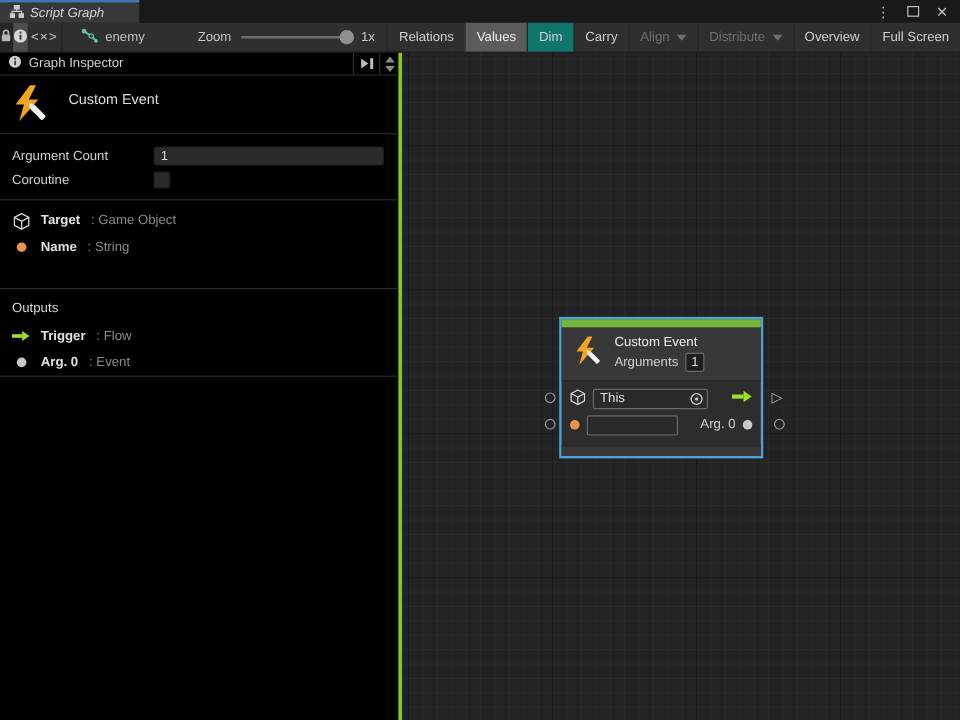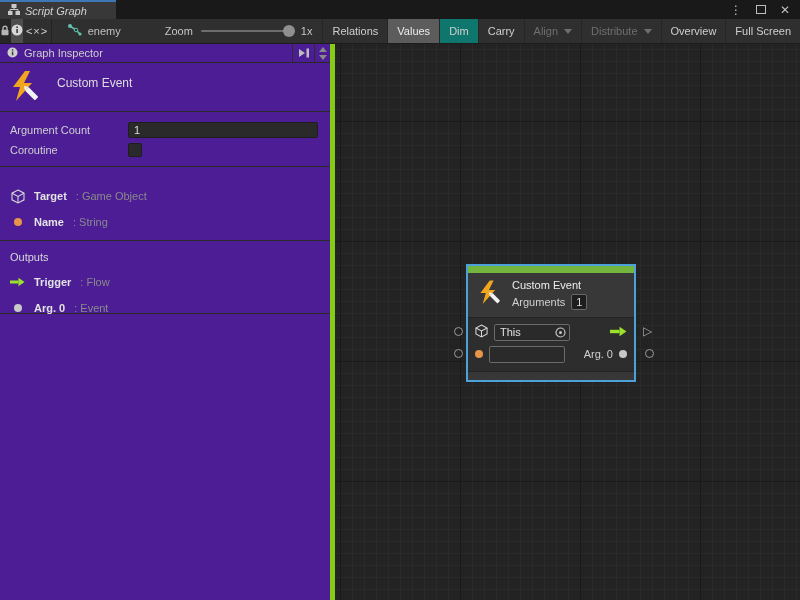--- a/index.html
+++ b/index.html
@@ -49,21 +49,21 @@
   }
   .tb-btn.active { background: #5c5c5c; color: #ececec; }
   .tb-btn.semi { background: #0f766e; }
   .tb-btn.disabled { color: #6f6f6f; }
   .dd-arrow { width: 0; height: 0; border-left: 4px solid transparent; border-right: 4px solid transparent; border-top: 5px solid #6f6f6f; margin-left: 2px; }
 
   
   .main { display: flex; height: 556px; }
 
   
-  .inspector { width: 335px; background: #4c1d95; border-right: 5px solid #84cc16; display: flex; flex-direction: column; }
+  .inspector { width: 335px; background: #000000; border-right: 3px solid #84cc16; display: flex; flex-direction: column; }
   .insp-header {
     height: 19px; border-bottom: 1px solid #282828;
     display: flex; align-items: center; gap: 6px; padding-left: 7px; color: #cfcfcf;
   }
   .insp-header-right { margin-left: auto; display: flex; align-items: stretch; height: 100%; }
   .dock-btn { width: 22px; border-left: 1px solid #2c2c2c; display: flex; align-items: center; justify-content: center; }
   .spinners { width: 16px; border-left: 1px solid #2c2c2c; display: flex; flex-direction: column; align-items: center; justify-content: center; gap: 3px; }
   .spin-up { width: 0; height: 0; border-left: 4px solid transparent; border-right: 4px solid transparent; border-bottom: 5px solid #8a8a8a; }
   .spin-down { width: 0; height: 0; border-left: 4px solid transparent; border-right: 4px solid transparent; border-top: 5px solid #8a8a8a; }
 
@@ -77,21 +77,21 @@
   .field {
     flex: 1; height: 16px; background: #2a2a2a; border: 1px solid #1e1e1e; border-radius: 2px;
     color: #dedede; font-size: 11px; padding: 0 5px; font-family: "Liberation Sans", sans-serif; outline: none;
   }
   .checkbox { width: 14px; height: 14px; background: #2a2a2a; border: 1px solid #1e1e1e; border-radius: 2px; }
 
   .io-sect { padding: 10px 10px 0 10px; }
   .io-sect.inputs { height: 74px; }
   .io-sect.outputs { height: 73px; }
   .io-head { color: #d8d8d8; margin-bottom: 10px; }
-  .io-row { display: flex; align-items: center; gap: 9px; height: 14px; margin-bottom: 8px; margin-top: 12px; }
+  .io-row { display: flex; align-items: center; gap: 9px; height: 14px; margin-bottom: 8px; }
   .io-name { color: #e2e2e2; font-weight: bold; }
   .io-type { color: #8a8a8a; }
   .io-icon { width: 15px; display: flex; align-items: center; justify-content: center; }
   .dot { width: 8px; height: 8px; border-radius: 50%; display: inline-block; }
   .dot.orange { background: #e8954a; }
   .dot.gray { background: #c8c8c8; }
   .insp-fill { flex: 1; }
 
   
   .graph {
@@ -115,21 +115,21 @@
   .node-header { background: #383838; display: flex; gap: 9px; padding: 6px 8px 7px 10px; }
   .node-title { color: #ececec; margin-bottom: 3px; }
   .node-args { display: flex; align-items: center; gap: 6px; color: #d0d0d0; justify-content: center; }
   .mini-field {
     width: 16px; height: 16px; background: #1e1e1e; border: 1px solid #696969; border-radius: 2px;
     color: #dedede; text-align: center; font-size: 11px; padding: 0; font-family: "Liberation Sans", sans-serif; outline: none;
   }
   .node-body { border-top: 1px solid #232323; padding: 3px 0; }
   .node-row { height: 22px; display: flex; align-items: center; gap: 6px; padding: 0 7px; }
   .this-field {
-    width: 76px; height: 17px; background: #2a2a2a; border: 1px solid #6a6a6a; border-radius: 2px;
+    width: 96px; height: 17px; background: #2a2a2a; border: 1px solid #6a6a6a; border-radius: 2px;
     display: flex; align-items: center; padding: 0 3px 0 5px; color: #e0e0e0; gap: 4px;
   }
   .this-field .txt { flex: 1; }
   .empty-field {
     width: 76px; height: 17px; background: #2a2a2a; border: 1px solid #6a6a6a; border-radius: 2px;
   }
   .row-right { margin-left: auto; display: flex; align-items: center; gap: 6px; }
   .arg-label { color: #d0d0d0; }
   .node-footer { height: 9px; background: #373737; border-top: 1px solid #232323; margin-top: 3px; }
 

